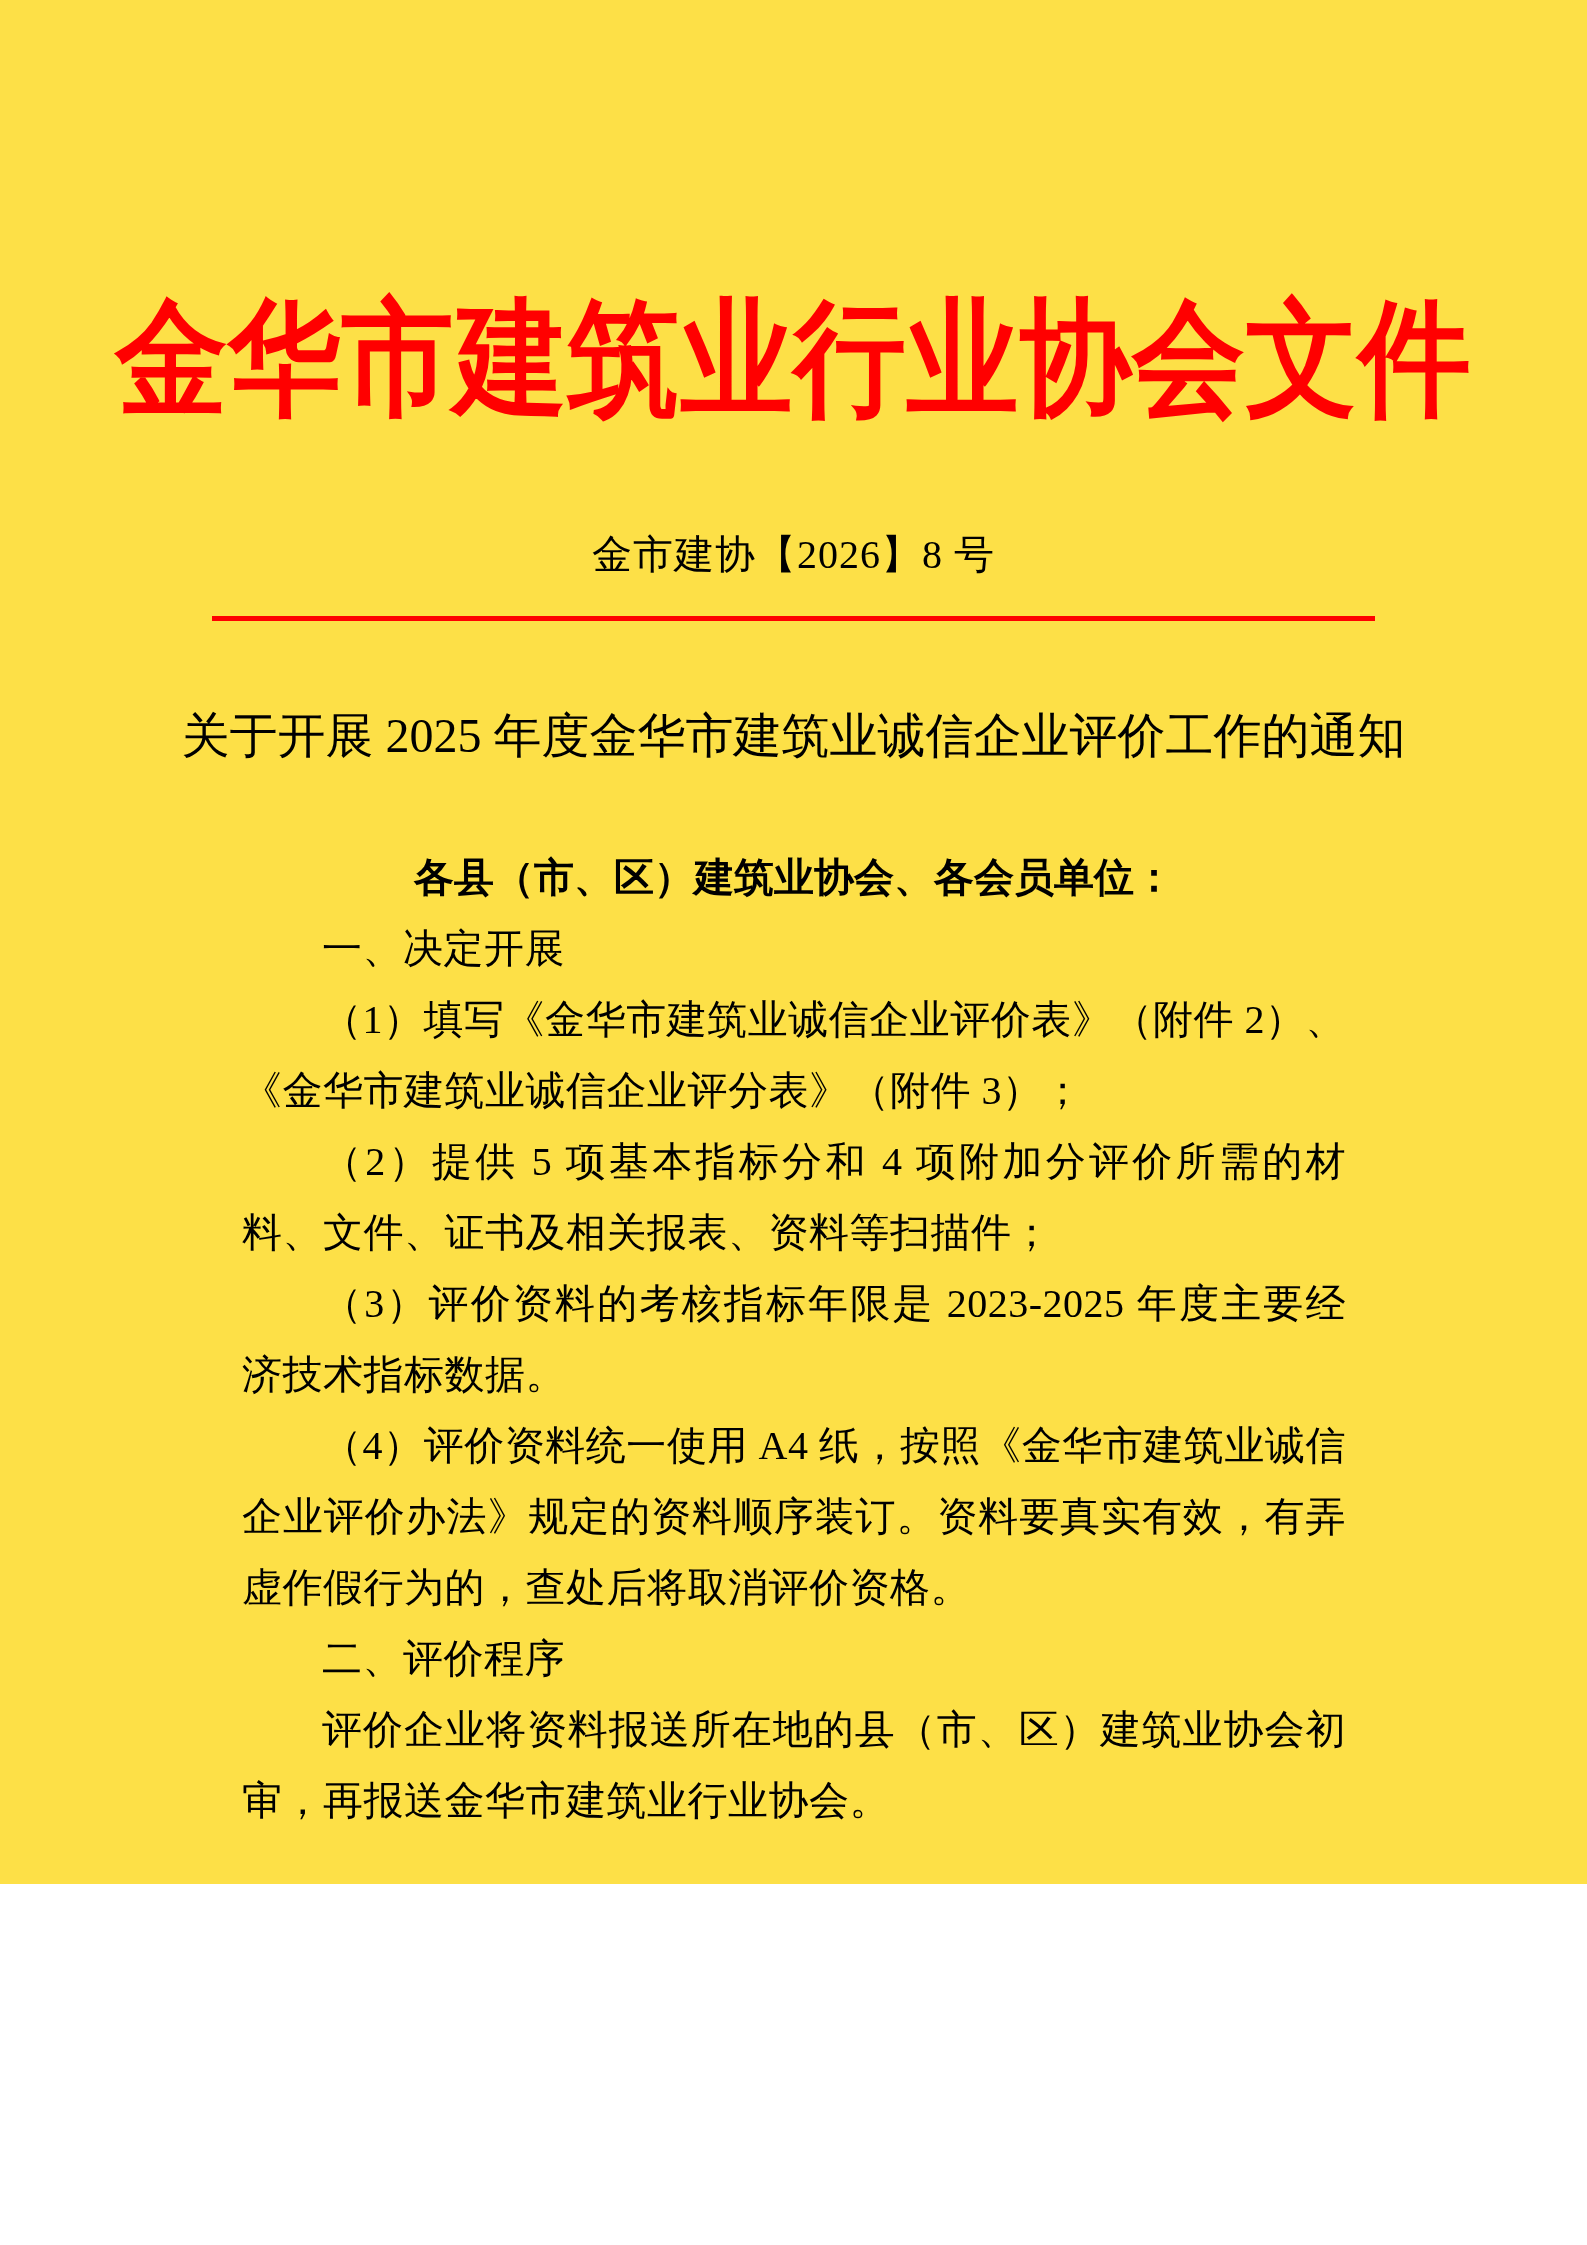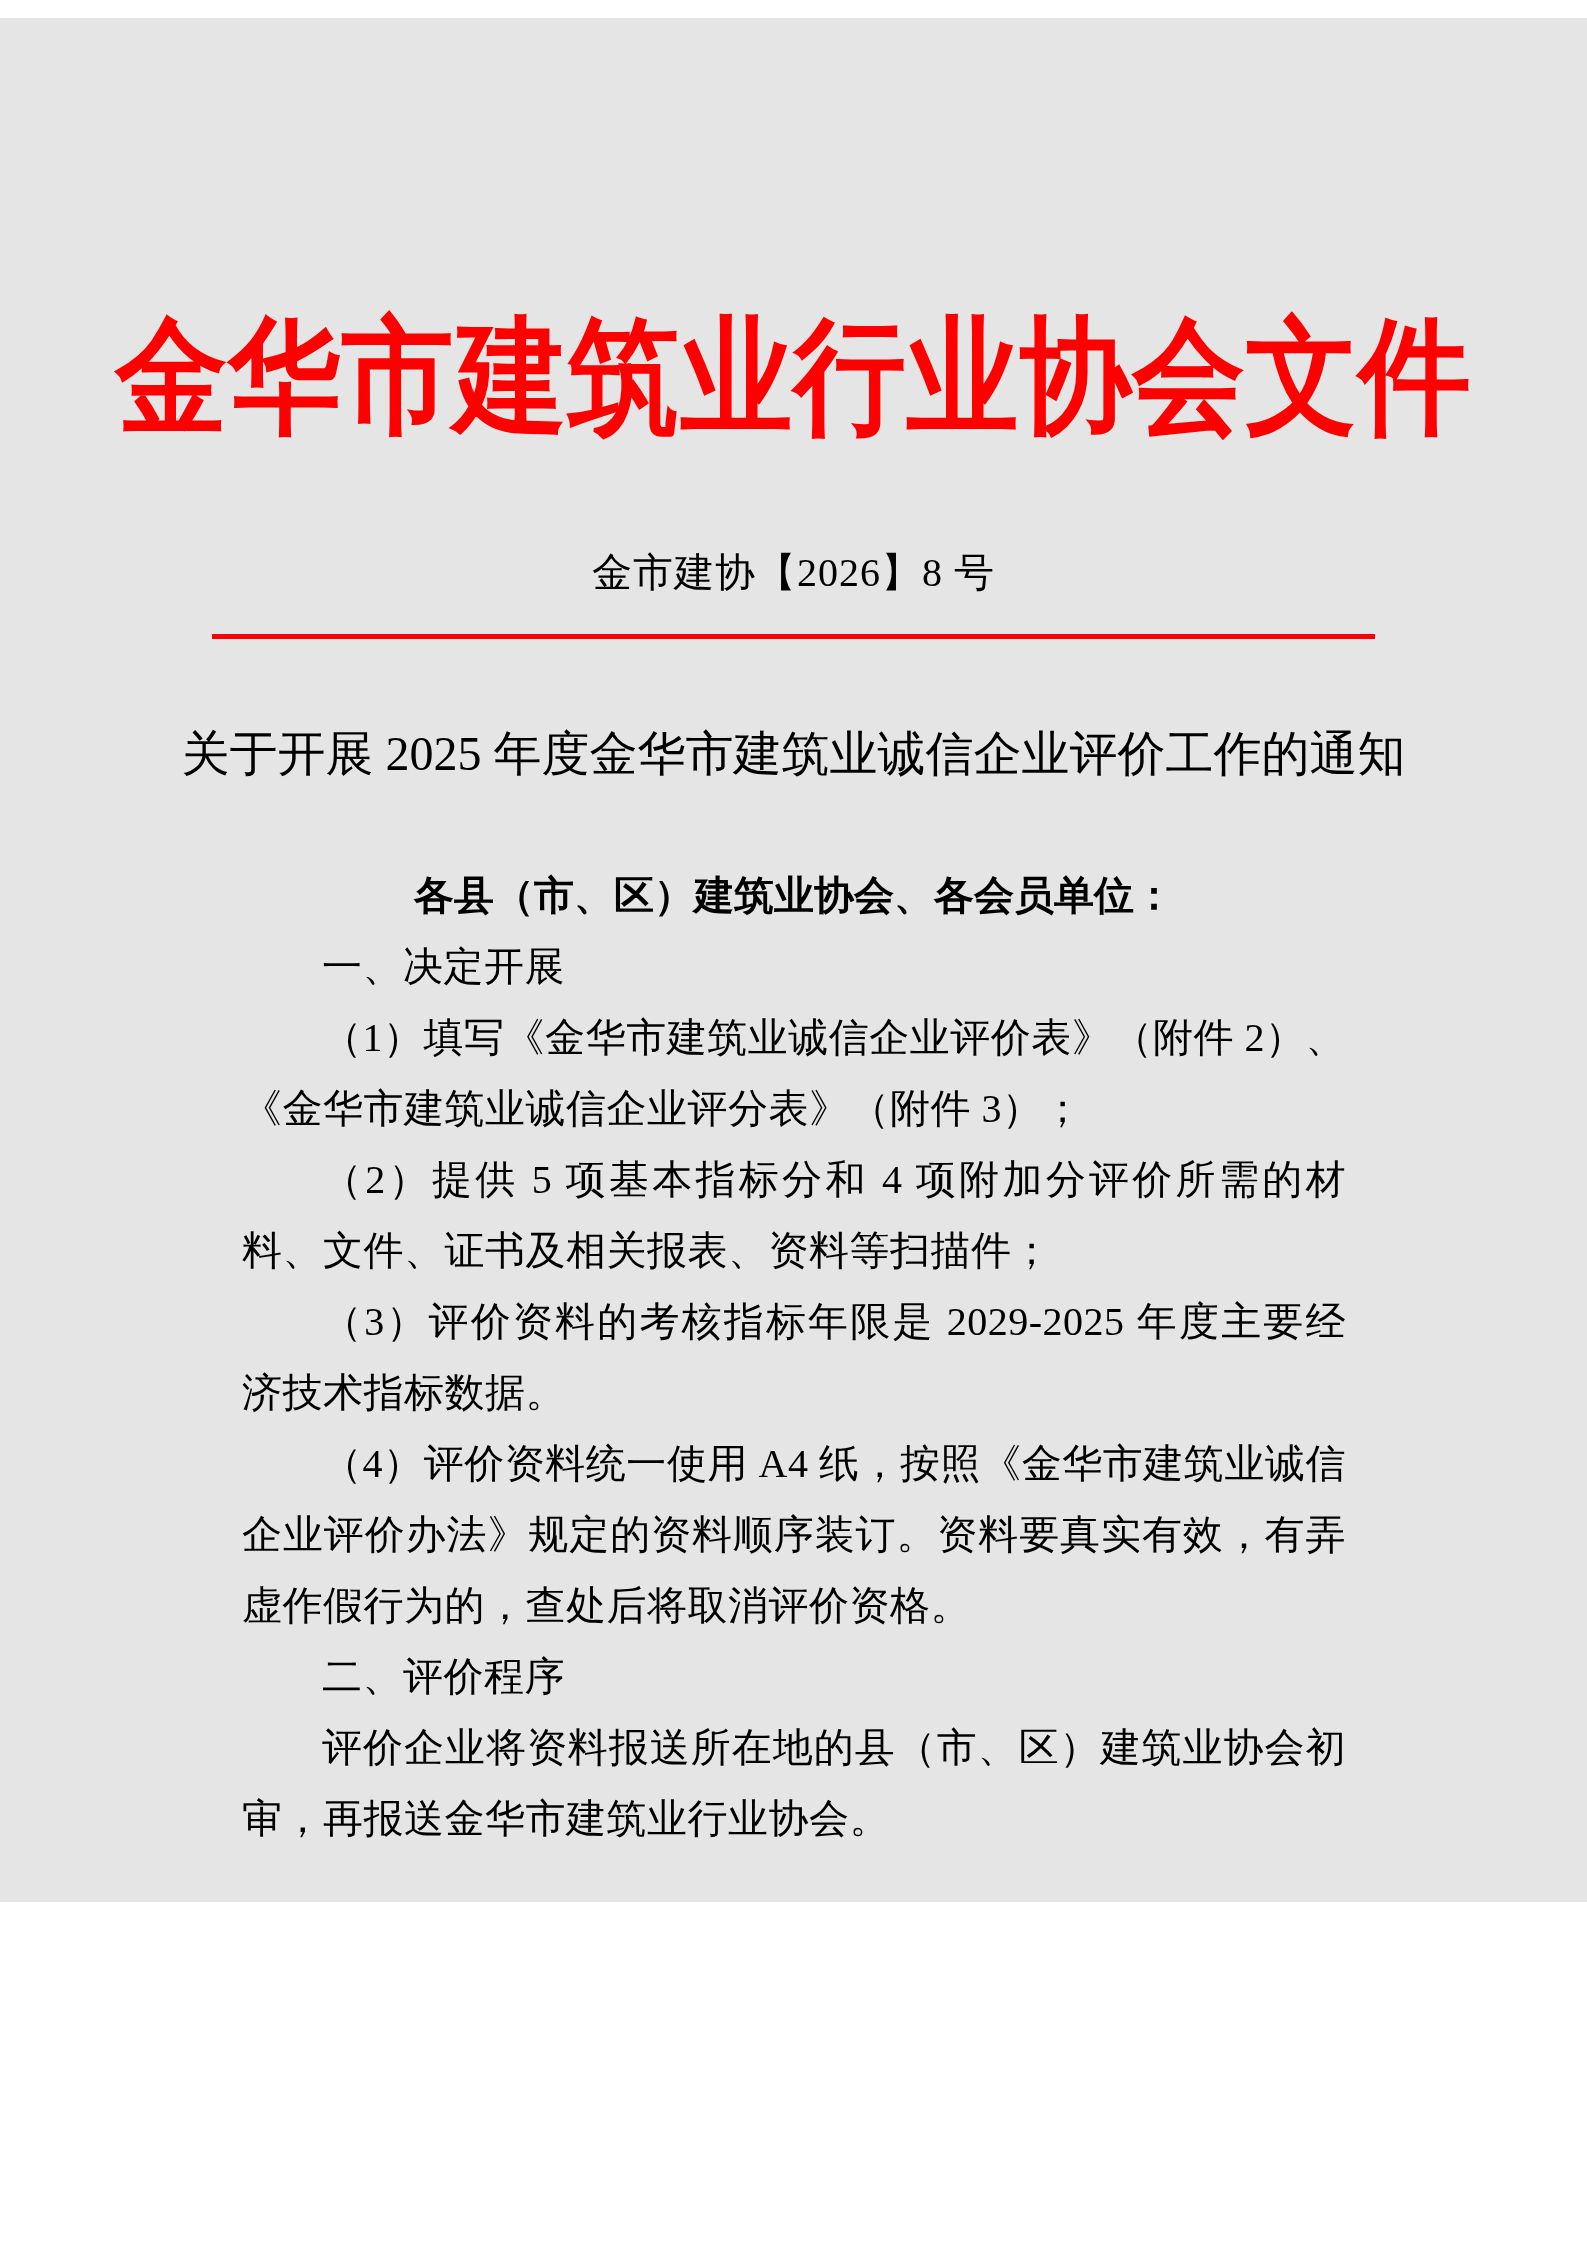--- a/index.html
+++ b/index.html
@@ -4,25 +4,24 @@
 <style>
   html, body {
     margin: 0;
     padding: 0;
     background: #ffffff;
   }
   .page {
     position: relative;
     width: 1587px;
     height: 1884px;
-    background: #e5e5e5;
+    background: #fde047;
     font-family: "Liberation Serif", "DejaVu Serif", serif;
     color: #000000;
     overflow: hidden;
-    margin-top: 18px;
   }
   
   .org-title {
     position: absolute;
     top: 284px;
     left: 0;
     width: 100%;
     text-align: center;
     font-size: 112px;
     font-weight: bold;
@@ -102,20 +101,20 @@
   <div class="red-line"></div>
 
   <div class="doc-title">关于开展 2025 年度金华市建筑业诚信企业评价工作的通知</div>
 
   <div class="body-block">
     <p class="salutation">各县（市、区）建筑业协会、各会员单位：</p>
     <div id="paragraphs">
         <p class="para">一、决定开展</p>
         <p class="para">（1）填写《金华市建筑业诚信企业评价表》（附件 2）、《金华市建筑业诚信企业评分表》（附件 3）；</p>
         <p class="para">（2）提供 5 项基本指标分和 4 项附加分评价所需的材料、文件、证书及相关报表、资料等扫描件；</p>
-        <p class="para">（3）评价资料的考核指标年限是 2029-2025 年度主要经济技术指标数据。</p>
+        <p class="para">（3）评价资料的考核指标年限是 2023-2025 年度主要经济技术指标数据。</p>
         <p class="para">（4）评价资料统一使用 A4 纸，按照《金华市建筑业诚信企业评价办法》规定的资料顺序装订。资料要真实有效，有弄虚作假行为的，查处后将取消评价资格。</p>
         <p class="para">二、评价程序</p>
         <p class="para">评价企业将资料报送所在地的县（市、区）建筑业协会初审，再报送金华市建筑业行业协会。</p>
       </div>
   </div>
 
 </div>
 
 </body></html>

